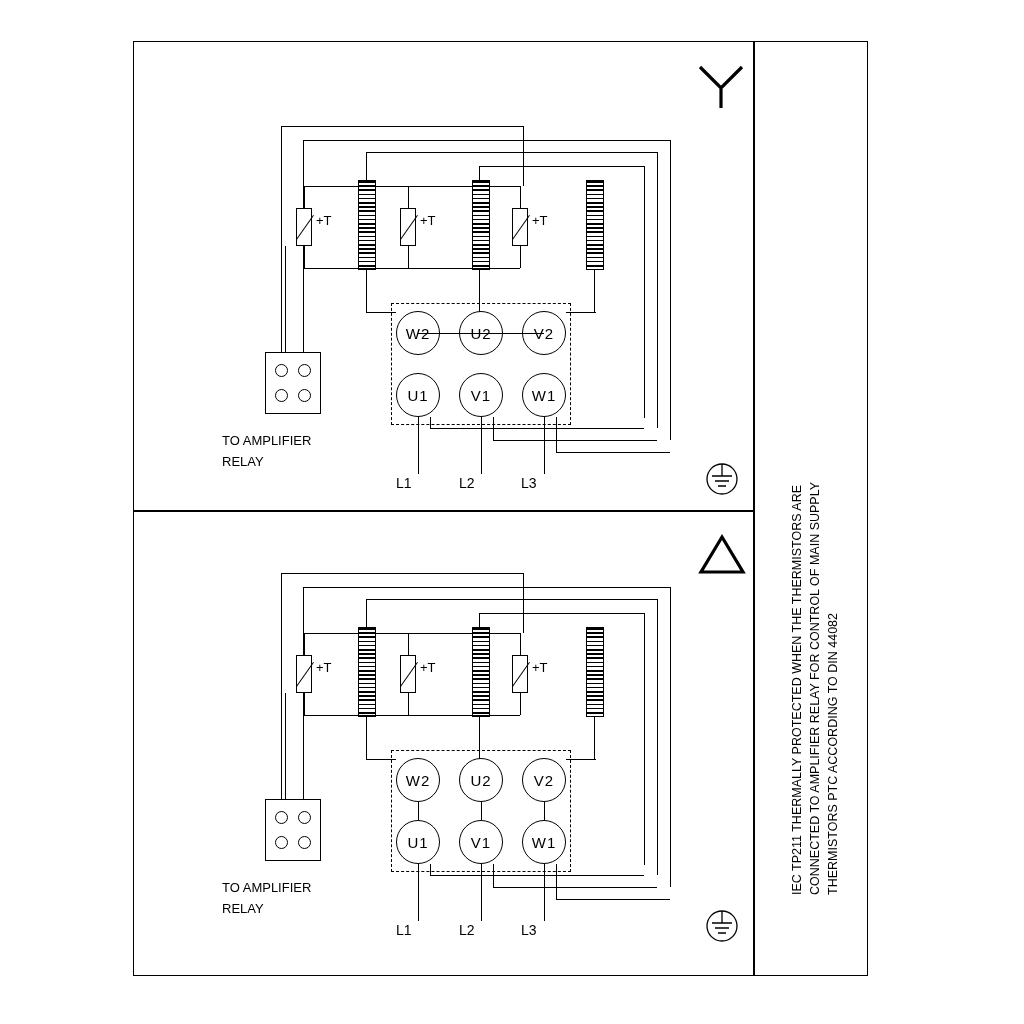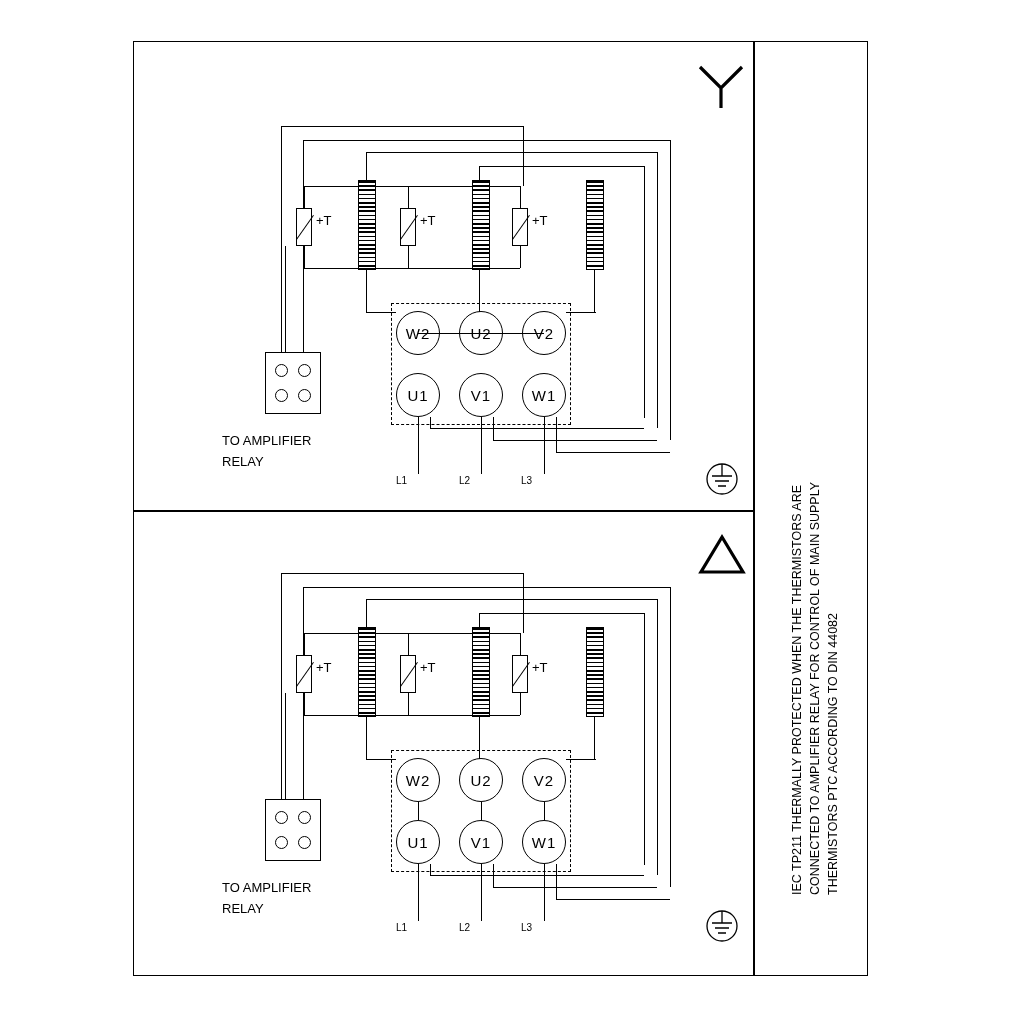--- a/index.html
+++ b/index.html
@@ -3,21 +3,21 @@
 <meta charset="utf-8">
 <style>
   html,body{margin:0;padding:0;background:#ffffff;}
   body{width:1024px;height:1024px;font-family:"Liberation Sans",sans-serif;color:#000;}
   #sheet{position:relative;width:1024px;height:1024px;}
   .abs{position:absolute;}
   .ln{position:absolute;background:#000;}
   
   .frame{position:absolute;border:1.5px solid #000;box-sizing:border-box;}
   .lbl{position:absolute;font-size:13px;white-space:nowrap;}
-  .termlabel{position:absolute;font-size:10px;white-space:nowrap;}
+  .termlabel{position:absolute;font-size:14px;white-space:nowrap;}
   .circ{position:absolute;border:1.4px solid #000;border-radius:50%;box-sizing:border-box;
         display:flex;align-items:center;justify-content:center;font-size:15px;letter-spacing:1px;}
   .dashbox{position:absolute;border:1.2px dashed #000;box-sizing:border-box;}
   .coilbox{position:absolute;border:1.3px solid #000;box-sizing:border-box;background:
      repeating-linear-gradient(to bottom,#000 0 1.6px,#fff 1.6px 4.2px);}
   .ptcbox{position:absolute;border:1.3px solid #000;box-sizing:border-box;background:#fff;}
   .ptcslash{position:absolute;background:#000;transform-origin:center;}
   .plusT{position:absolute;font-size:13px;}
   .connblock{position:absolute;border:1.5px solid #000;box-sizing:border-box;background:#fff;}
   .cdot{position:absolute;border:1.3px solid #000;border-radius:50%;box-sizing:border-box;background:#fff;}

